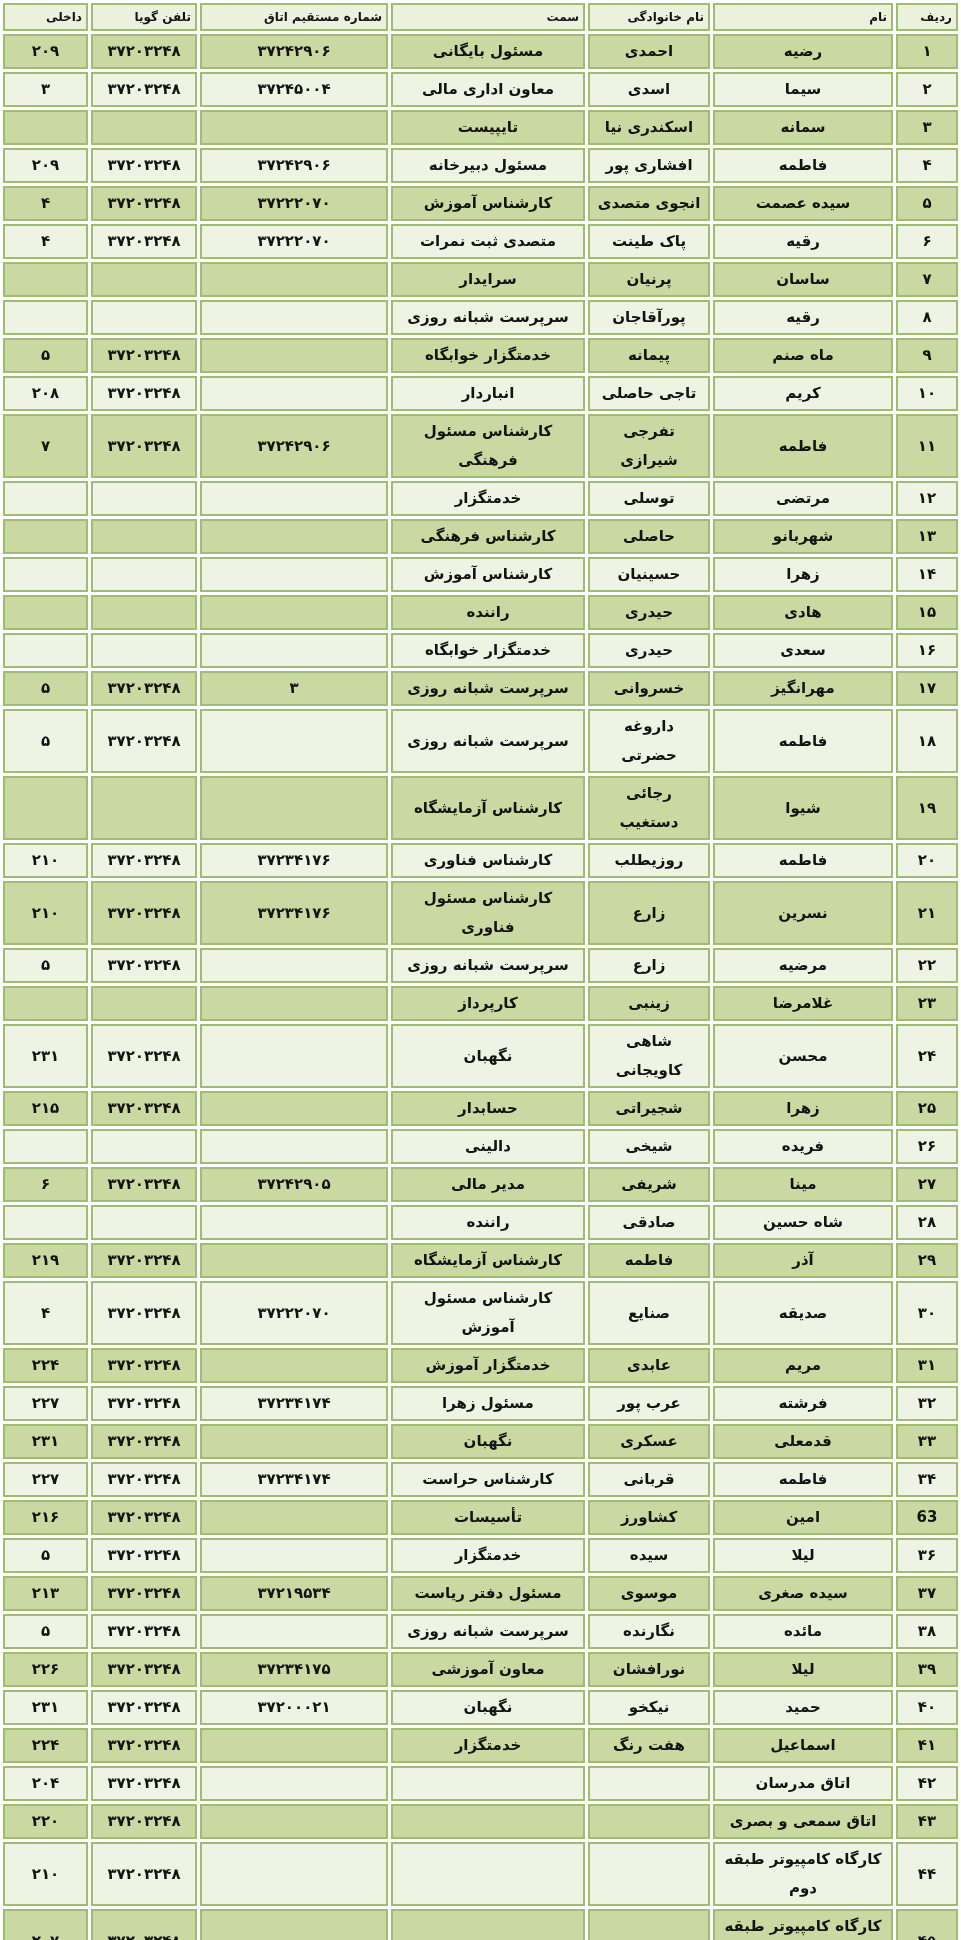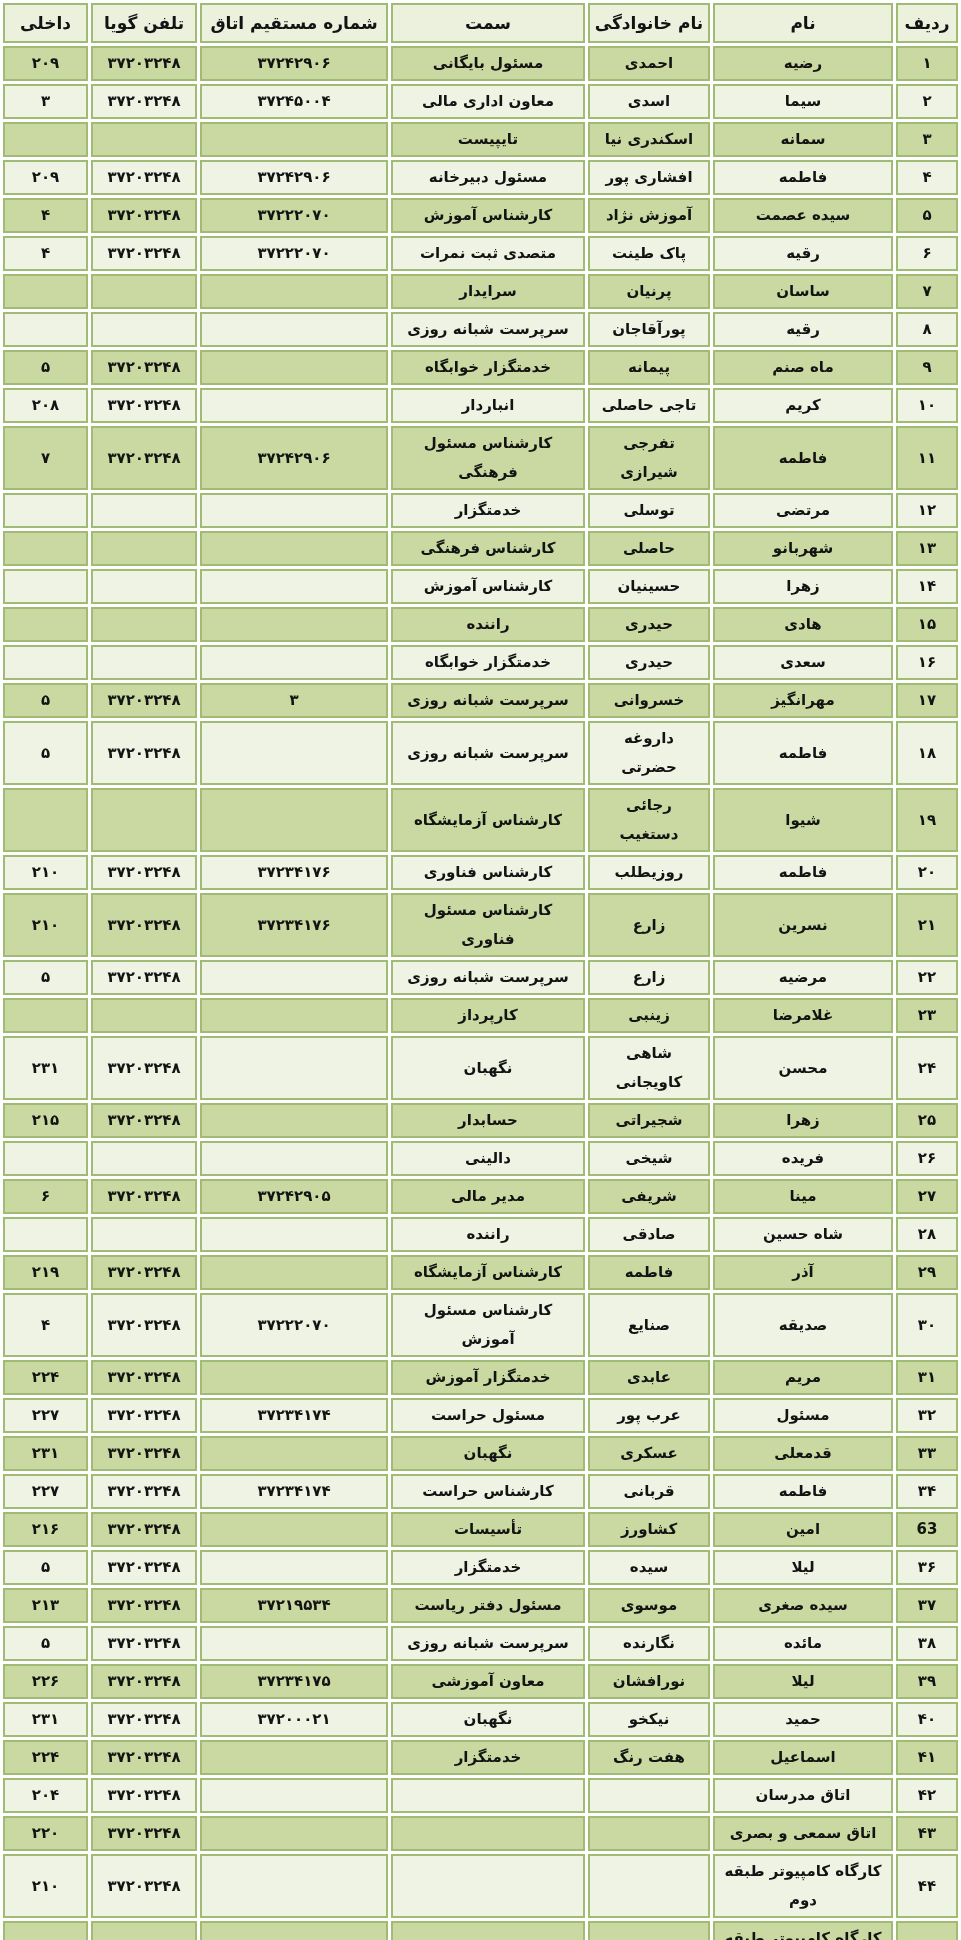--- a/index.html
+++ b/index.html
@@ -17,22 +17,23 @@
     border:2px solid #9fbb74;
     text-align:center;
     vertical-align:middle;
     font-weight:bold;
     color:#131313;
     padding:1px 4px;
     overflow-wrap:break-word;
   }
   th {
     background:#ebf1dc;
-    height:40px;
-    font-size:17px;
+    height:28px;
+    font-size:12px;
+    text-align:right;
   }
   td {
     font-size:15px;
     line-height:29px;
     height:30px;
   }
   tr.odd td  { background:#cad9a1; }
   tr.even td { background:#eef3e3; }
 </style>
 </head>
@@ -94,21 +95,21 @@
       <td>فاطمه</td>
       <td>افشاری پور</td>
       <td>مسئول دبیرخانه</td>
       <td>۳۷۲۴۲۹۰۶</td>
       <td>۳۷۲۰۳۲۴۸</td>
       <td>۲۰۹</td>
     </tr>
         <tr class="odd">
       <td>۵</td>
       <td>سیده عصمت</td>
-      <td>آموزش نژاد</td>
+      <td>انجوی متصدی</td>
       <td>کارشناس آموزش</td>
       <td>۳۷۲۲۲۰۷۰</td>
       <td>۳۷۲۰۳۲۴۸</td>
       <td>۴</td>
     </tr>
         <tr class="even">
       <td>۶</td>
       <td>رقیه</td>
       <td>پاک طینت</td>
       <td>متصدی ثبت نمرات</td>
@@ -336,23 +337,23 @@
       <td>۳۱</td>
       <td>مریم</td>
       <td>عابدی</td>
       <td>خدمتگزار آموزش</td>
       <td></td>
       <td>۳۷۲۰۳۲۴۸</td>
       <td>۲۲۴</td>
     </tr>
         <tr class="even">
       <td>۳۲</td>
-      <td>مسئول</td>
+      <td>فرشته</td>
       <td>عرب پور</td>
-      <td>مسئول حراست</td>
+      <td>مسئول زهرا</td>
       <td>۳۷۲۳۴۱۷۴</td>
       <td>۳۷۲۰۳۲۴۸</td>
       <td>۲۲۷</td>
     </tr>
         <tr class="odd">
       <td>۳۳</td>
       <td>قدمعلی</td>
       <td>عسکری</td>
       <td>نگهبان</td>
       <td></td>

